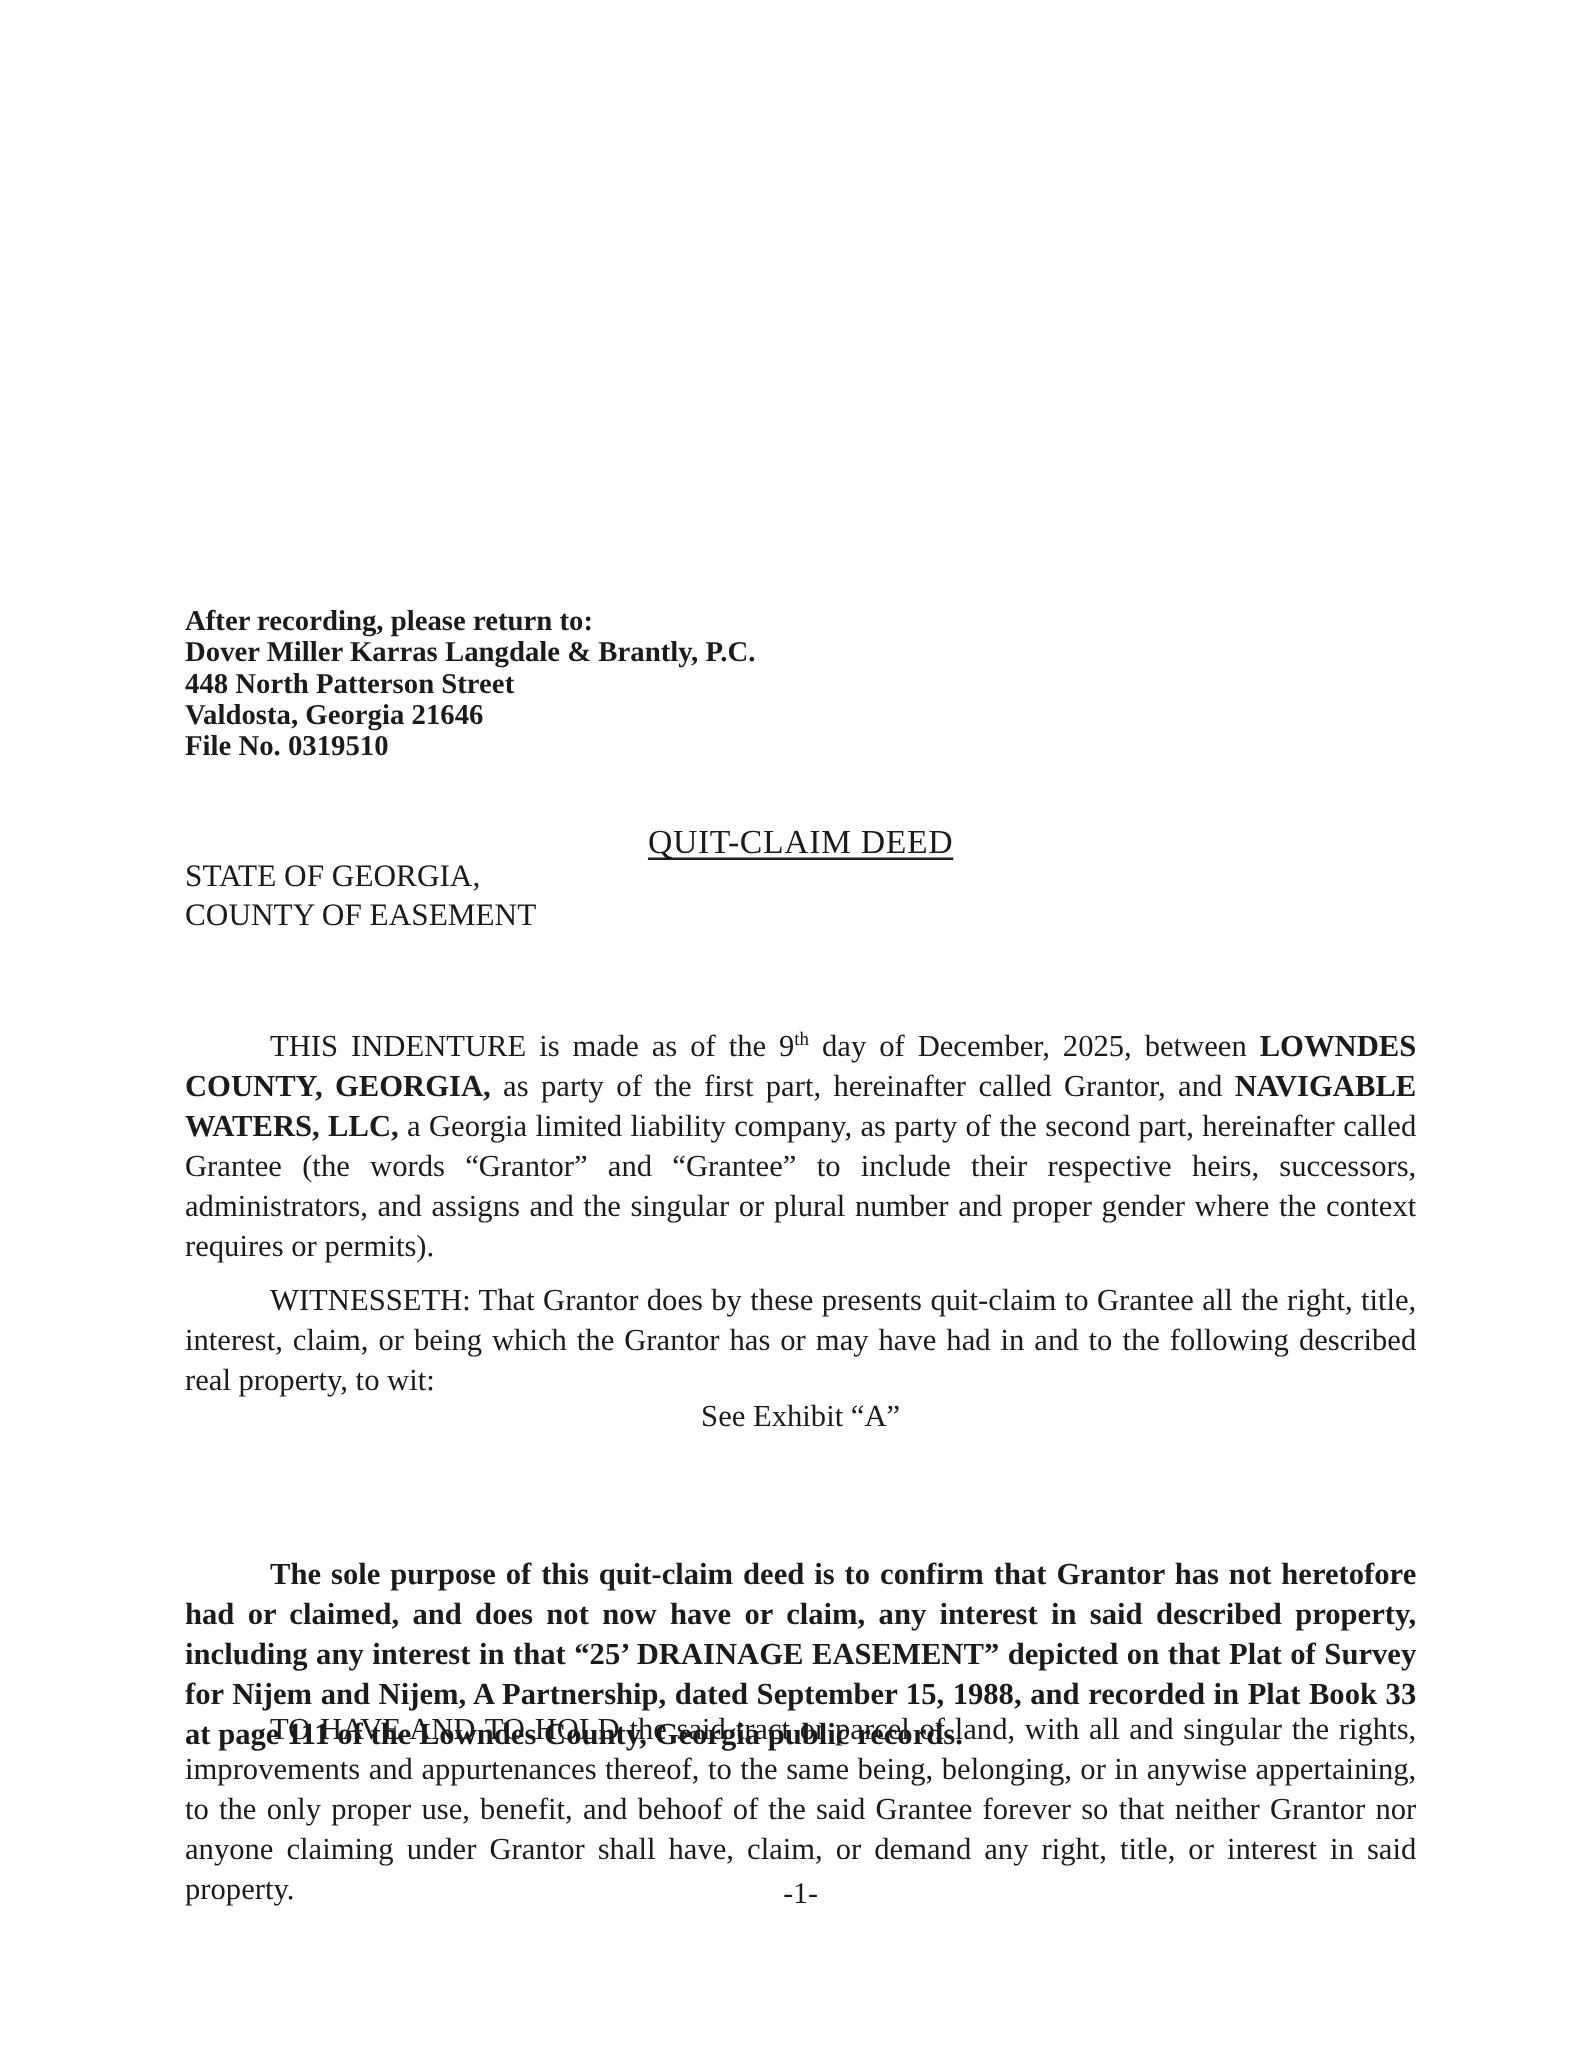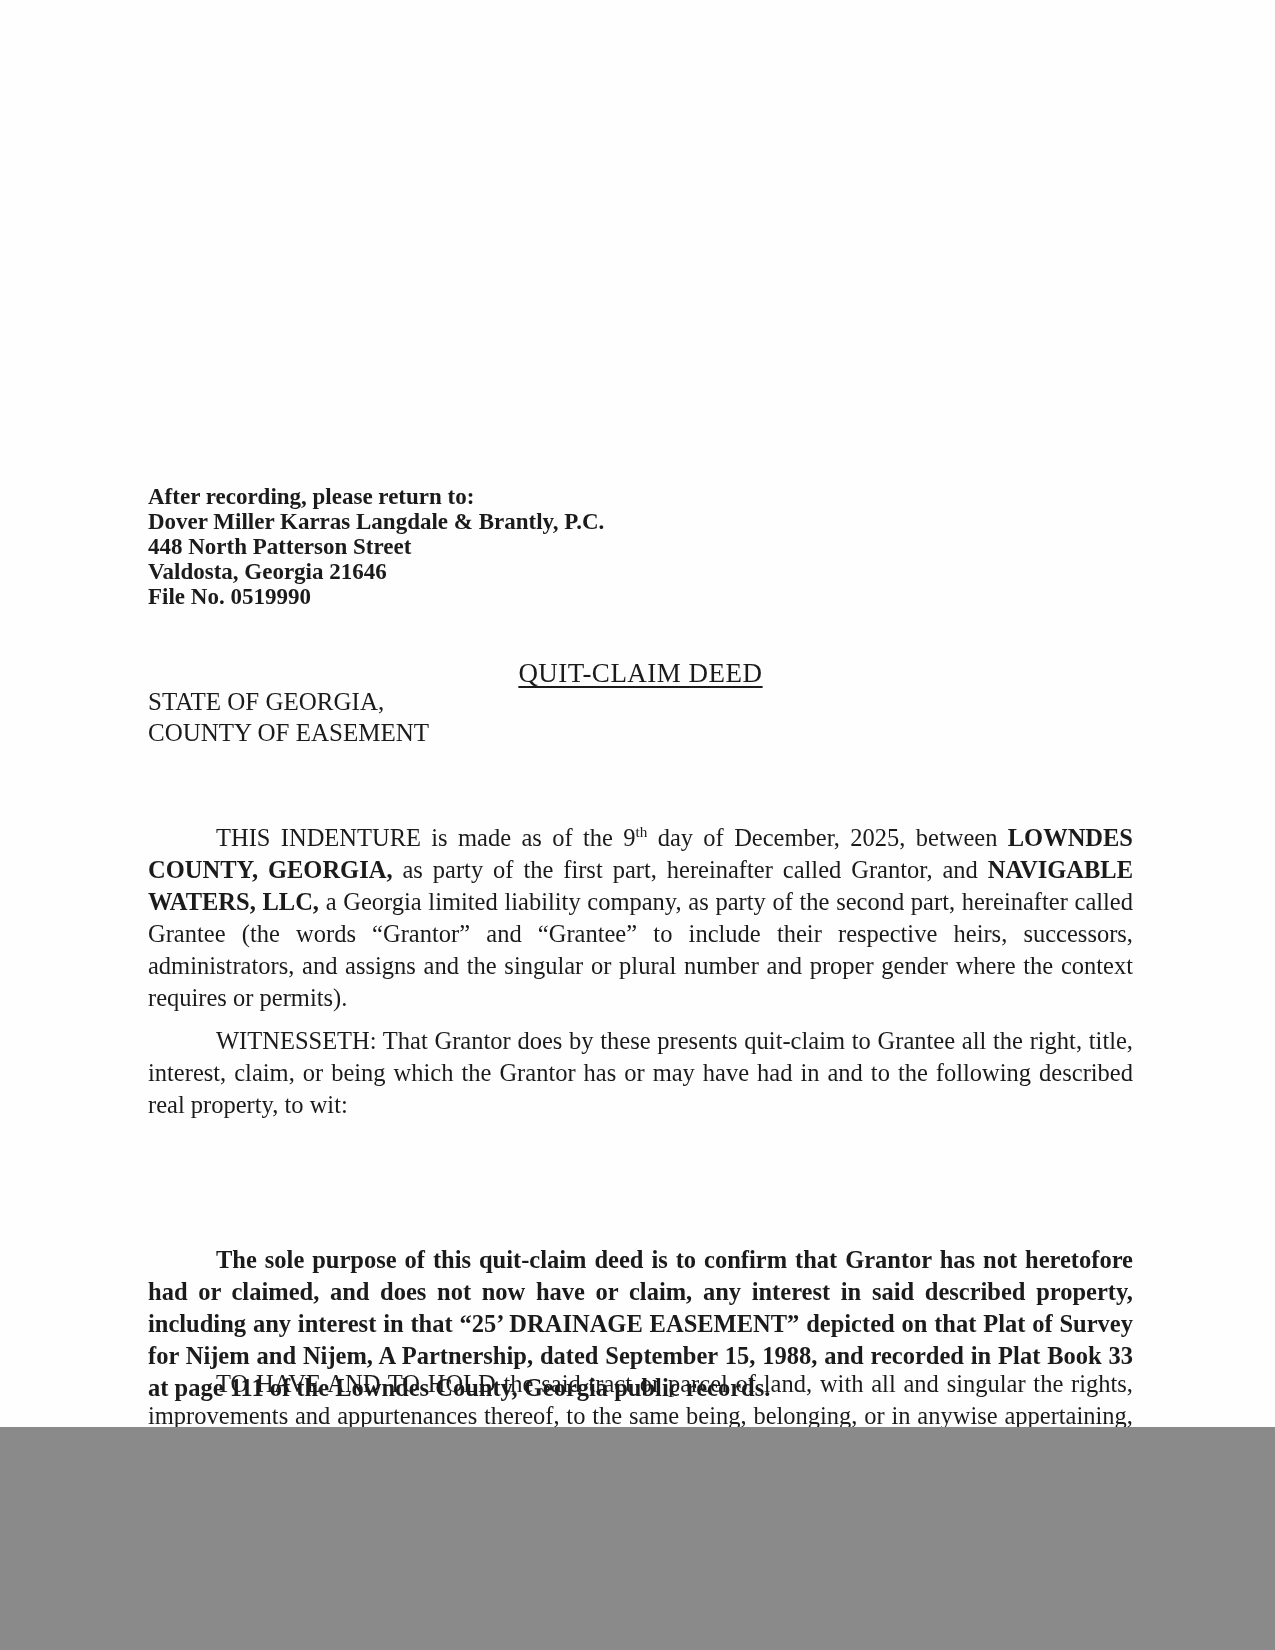--- a/index.html
+++ b/index.html
@@ -3,21 +3,21 @@
 <meta charset="utf-8">
 <style>
   html, body {
     margin: 0;
     padding: 0;
     background: #8a8a8a;
   }
   .page {
     position: relative;
     width: 1275px;
-    height: 1427px;
+    height: 1650px;
     margin: 0 auto;
     background: #fefefe;
     font-family: "Liberation Serif", "DejaVu Serif", serif;
     color: #1b1b1b;
     overflow: hidden;
   }
   .block {
     position: absolute;
     left: 148px;
     width: 985px;
@@ -80,36 +80,37 @@
 </head>
 <body>
 
 <div class="page">
 
   <div class="block return-block">
     <div>After recording, please return to:</div>
     <div>Dover Miller Karras Langdale &amp; Brantly, P.C.</div>
     <div>448 North Patterson Street</div>
     <div>Valdosta, Georgia 21646</div>
-    <div>File No. 0519990</div>
+    <div>File No. 0319510</div>
   </div>
 
   <div class="block doc-title">
     <span class="underline">QUIT-CLAIM DEED</span>
   </div>
 
   <div class="block jurisdiction">
     <div>STATE OF GEORGIA,</div>
     <div>COUNTY OF EASEMENT</div>
   </div>
 
   <p class="block para indent para-indenture"><span>THIS INDENTURE is made as of the 9</span><sup class="ordinal">th</sup><span> day of December, 2025, between </span><b>LOWNDES COUNTY, GEORGIA,</b><span> as party of the first part, hereinafter called Grantor, and </span><b>NAVIGABLE WATERS, LLC,</b><span> a Georgia limited liability company, as party of the second part, hereinafter called Grantee (the words “Grantor” and “Grantee” to include their respective heirs, successors, administrators, and assigns and the singular or plural number and proper gender where the context requires or permits).</span></p>
 
   <p class="block para indent para-witnesseth">WITNESSETH: That Grantor does by these presents quit-claim to Grantee all the right, title, interest, claim, or being which the Grantor has or may have had in and to the following described real property, to wit:</p>
 
+  <div class="block exhibit-line">See Exhibit “A”</div>
 
   <p class="block para indent para-sole-purpose">The sole purpose of this quit-claim deed is to confirm that Grantor has not heretofore had or claimed, and does not now have or claim, any interest in said described property, including any interest in that “25’ DRAINAGE EASEMENT” depicted on that Plat of Survey for Nijem and Nijem, A Partnership, dated September 15, 1988, and recorded in Plat Book 33 at page 111 of the Lowndes County, Georgia public records.</p>
 
   <p class="block para indent para-habendum">TO HAVE AND TO HOLD the said tract or parcel of land, with all and singular the rights, improvements and appurtenances thereof, to the same being, belonging, or in anywise appertaining, to the only proper use, benefit, and behoof of the said Grantee forever so that neither Grantor nor anyone claiming under Grantor shall have, claim, or demand any right, title, or interest in said property.</p>
 
   <div class="block page-number">-1-</div>
 
 </div>
 
 </body></html>

